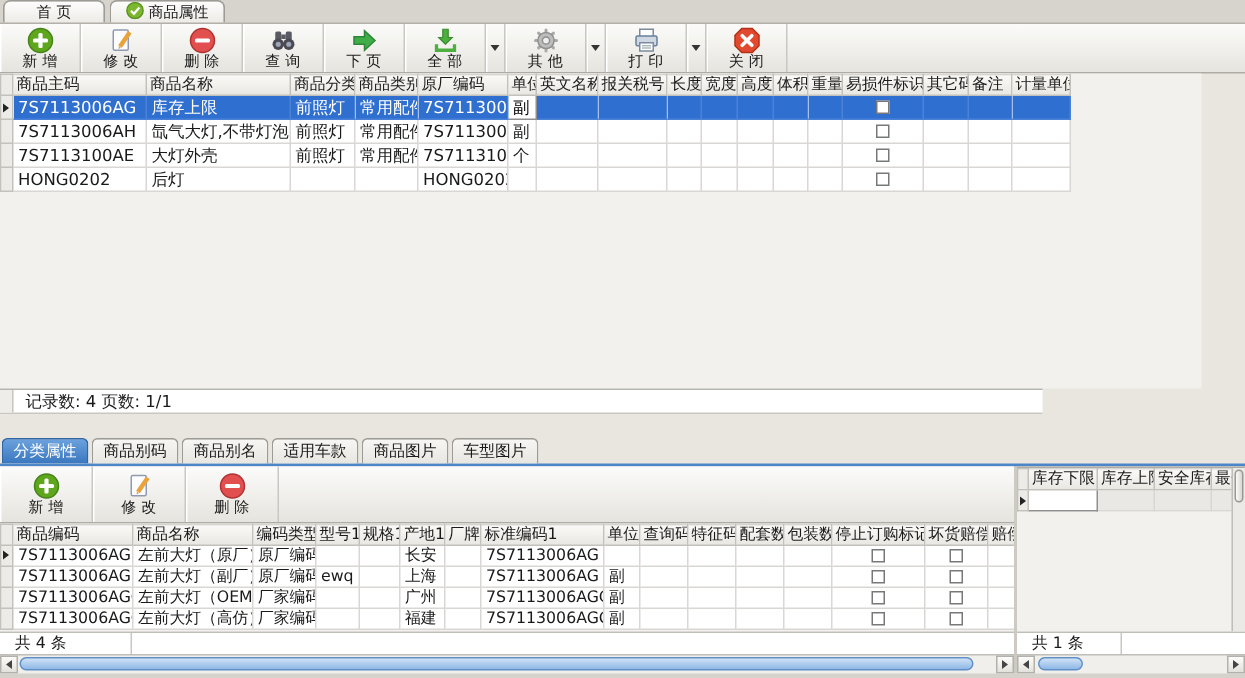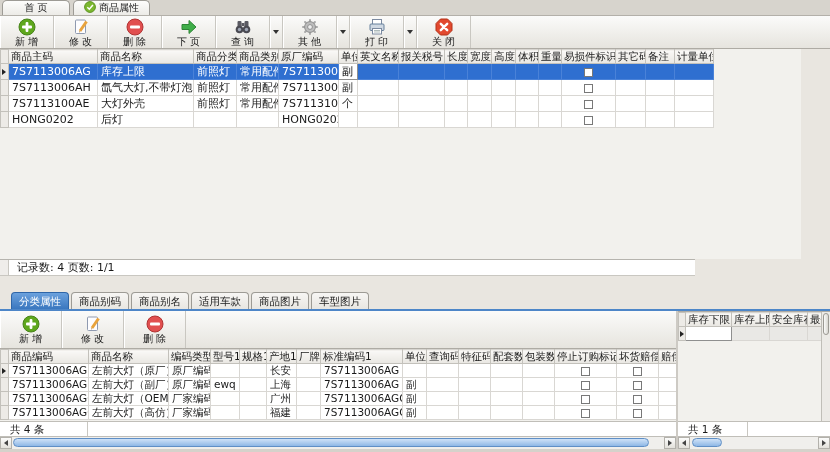--- a/index.html
+++ b/index.html
@@ -46,21 +46,21 @@
   #mainTable td { height:15px; line-height:15px; }
 
   
   .recordbar { position:absolute; left:0; top:259px; width:695px; height:17px; background:#fff;
                border-top:1px solid #b6b4ae; border-bottom:1px solid #c9c7c1; display:flex; align-items:center; }
   .recordbar .knob { width:9px; height:100%; background:#efedea; border-right:1px solid #c9c7c1; }
   .recordbar .txt { padding-left:8px; font-size:11px; }
 
   
   .subtabs { position:absolute; left:0; top:288px; width:830px; height:23px; display:flex; align-items:flex-end;
-             border-bottom:2px solid #4d86c8; padding-left:11px; }
+             border-bottom:2px solid #4d86c8; padding-left:1px; }
   .stab { height:17px; line-height:16px; padding:0 7px; margin-right:2px; font-size:10.5px;
           background:linear-gradient(#f7f6f4,#e8e6e1); border:1px solid #9d9b95; border-bottom:none;
           border-radius:4px 4px 0 0; white-space:nowrap; }
   .stab.active { background:linear-gradient(#6ba1dd,#3a77bf); color:#fff; border-color:#2f66a8; }
 
   
   .bottomleft { position:absolute; left:0; top:311px; width:676px; height:138px; background:#f2f1ed;
                 display:flex; flex-direction:column; }
   .subtoolbar { height:38px; background:linear-gradient(#fbfbfa,#e6e4de); border-bottom:1px solid #aeaba4; display:flex; }
   .sbtn { width:62px; display:flex; flex-direction:column; align-items:center; justify-content:center; gap:1px;
@@ -137,35 +137,42 @@
     </div>
     <div class="tbtn">
       <svg class="icon18" viewBox="0 0 18 18">
           <circle cx="9" cy="9" r="8" fill="#e14f4f" stroke="#b03333"></circle>
           <rect x="4" y="7.6" width="10" height="2.8" rx="1" fill="#fff"></rect>
         </svg>
       <span class="lbl">删 除</span>
     </div>
     <div class="tbtn">
       <svg class="icon18" viewBox="0 0 18 18">
-          <polygon points="2,6.5 9,6.5 9,2.5 16,9 9,15.5 9,11.5 2,11.5" fill="#3fae49" stroke="#2e8536"></polygon>
-        </svg>
-      <span class="lbl">下 页</span>
-    </div>
-    <div class="tbtn">
-      <svg class="icon18" viewBox="0 0 18 18">
           <rect x="3.5" y="3" width="4" height="6" rx="1" fill="#5a5a62"></rect>
           <rect x="10.5" y="3" width="4" height="6" rx="1" fill="#5a5a62"></rect>
           <rect x="7.5" y="5" width="3" height="3" fill="#5a5a62"></rect>
           <circle cx="5.5" cy="11.5" r="3.8" fill="#4a4a52"></circle>
           <circle cx="12.5" cy="11.5" r="3.8" fill="#4a4a52"></circle>
           <circle cx="5.5" cy="11.5" r="1.7" fill="#9fa6b5"></circle>
           <circle cx="12.5" cy="11.5" r="1.7" fill="#9fa6b5"></circle>
         </svg>
       <span class="lbl">查 询</span>
+    </div>
+    <div class="tbtn">
+      <svg class="icon18" viewBox="0 0 18 18">
+          <polygon points="2,6.5 9,6.5 9,2.5 16,9 9,15.5 9,11.5 2,11.5" fill="#3fae49" stroke="#2e8536"></polygon>
+        </svg>
+      <span class="lbl">下 页</span>
+    </div>
+    <div class="tbtn">
+      <svg class="icon18" viewBox="0 0 18 18">
+          <polygon points="9,11.5 4.5,7 7.2,7 7.2,1.5 10.8,1.5 10.8,7 13.5,7" fill="#4caf3e" stroke="#3a8a2e" stroke-width="0.8"></polygon>
+          <path d="M3 11.5 v4 h12 v-4" fill="none" stroke="#4caf3e" stroke-width="2.2"></path>
+        </svg>
+      <span class="lbl">全 部</span>
     </div>
     <div class="ddbtn">
         <span class="dd-arrow"></span>
       </div>
     <div class="tbtn">
       <svg class="icon18" viewBox="0 0 18 18">
           <g fill="#a9a9a9">
             <rect x="8" y="1" width="2" height="16" rx="1"></rect>
             <rect x="8" y="1" width="2" height="16" rx="1" transform="rotate(45 9 9)"></rect>
             <rect x="8" y="1" width="2" height="16" rx="1" transform="rotate(90 9 9)"></rect>

